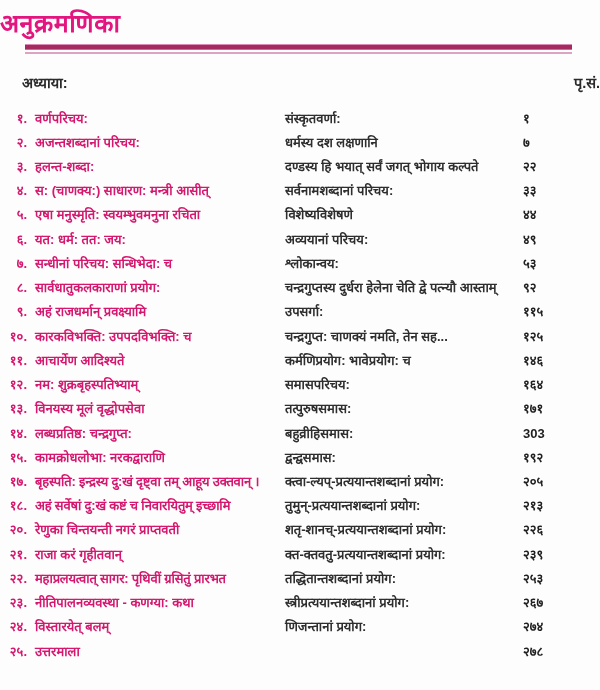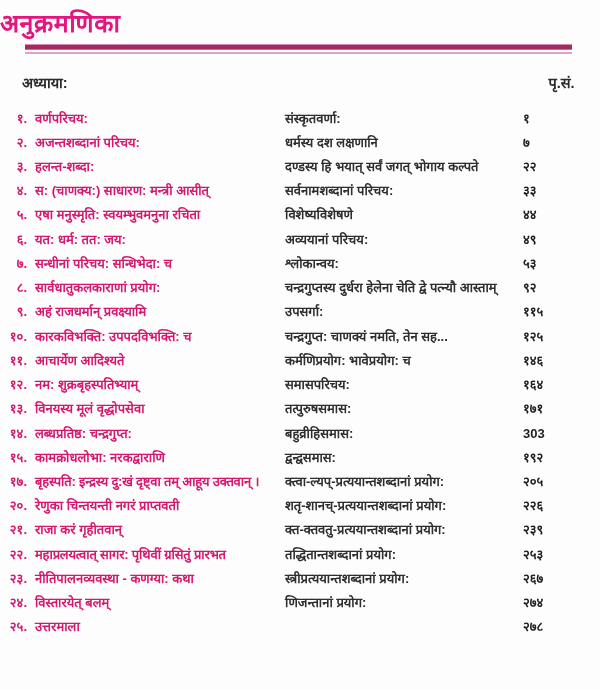--- a/index.html
+++ b/index.html
@@ -76,21 +76,21 @@
     font-size: 14.5px;
     font-weight: 700;
     color: #2b2b2b;
   }
   .th-chap {
     text-align: left;
     padding-left: 22px !important;
     margin-left: 44px;
   }
   .th-page {
-    text-align: center;
+    text-align: right;
     padding-left: 8px !important;
   }
 
   .toc-row td {
     padding-top: 2.5px;
     padding-bottom: 2.5px;
     font-size: 13px;
     line-height: 1.48;
   }
 
@@ -245,20 +245,26 @@
           <td class="cell-chapter">कामक्रोधलोभा: नरकद्वाराणि</td>
           <td class="cell-topic">द्वन्द्वसमास:</td>
           <td class="cell-page">१९२</td>
         </tr>
         <tr class="toc-row wide">
           <td class="cell-num">१७.</td>
           <td class="cell-chapter">बृहस्पति: इन्द्रस्य दु:खं दृष्ट्वा तम् आहूय उक्तवान् ।</td>
           <td class="cell-topic">क्त्वा-ल्यप्-प्रत्ययान्तशब्दानां प्रयोग:</td>
           <td class="cell-page">२०५</td>
         </tr>
+        <tr class="toc-row wide">
+          <td class="cell-num">१८.</td>
+          <td class="cell-chapter">अहं सर्वेषां दु:खं कष्टं च निवारयितुम् इच्छामि</td>
+          <td class="cell-topic">तुमुन्-प्रत्ययान्तशब्दानां प्रयोग:</td>
+          <td class="cell-page">२१३</td>
+        </tr>
         <tr class="toc-row">
           <td class="cell-num">२०.</td>
           <td class="cell-chapter">रेणुका चिन्तयन्ती नगरं प्राप्तवती</td>
           <td class="cell-topic">शतृ-शानच्-प्रत्ययान्तशब्दानां प्रयोग:</td>
           <td class="cell-page">२२६</td>
         </tr>
         <tr class="toc-row">
           <td class="cell-num">२१.</td>
           <td class="cell-chapter">राजा करं गृहीतवान्</td>
           <td class="cell-topic">क्त-क्तवतु-प्रत्ययान्तशब्दानां प्रयोग:</td>

